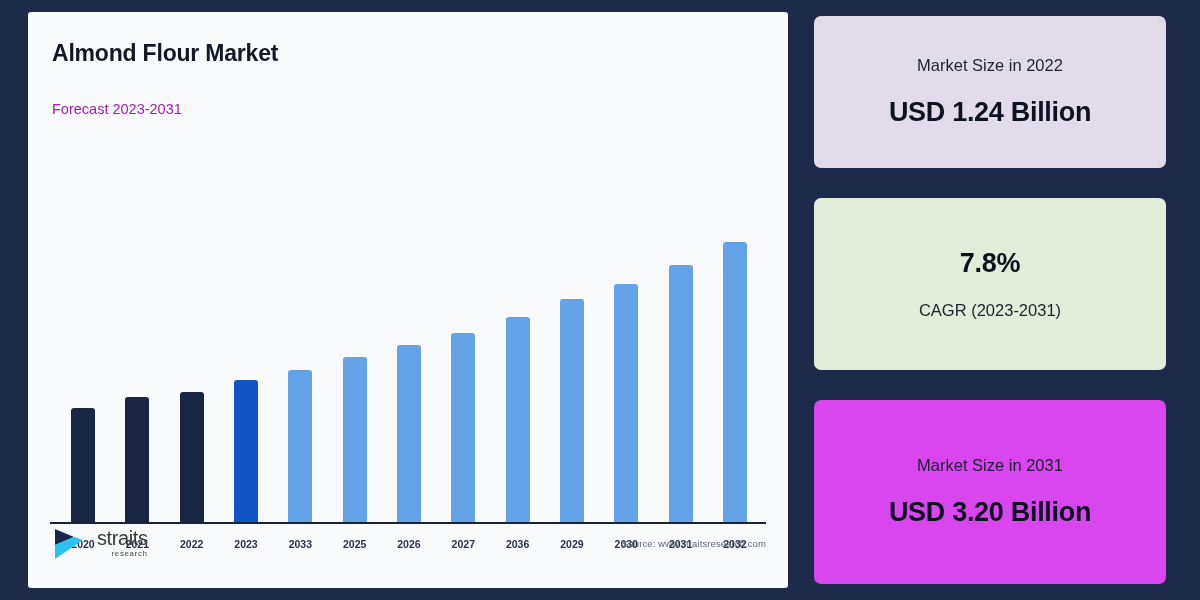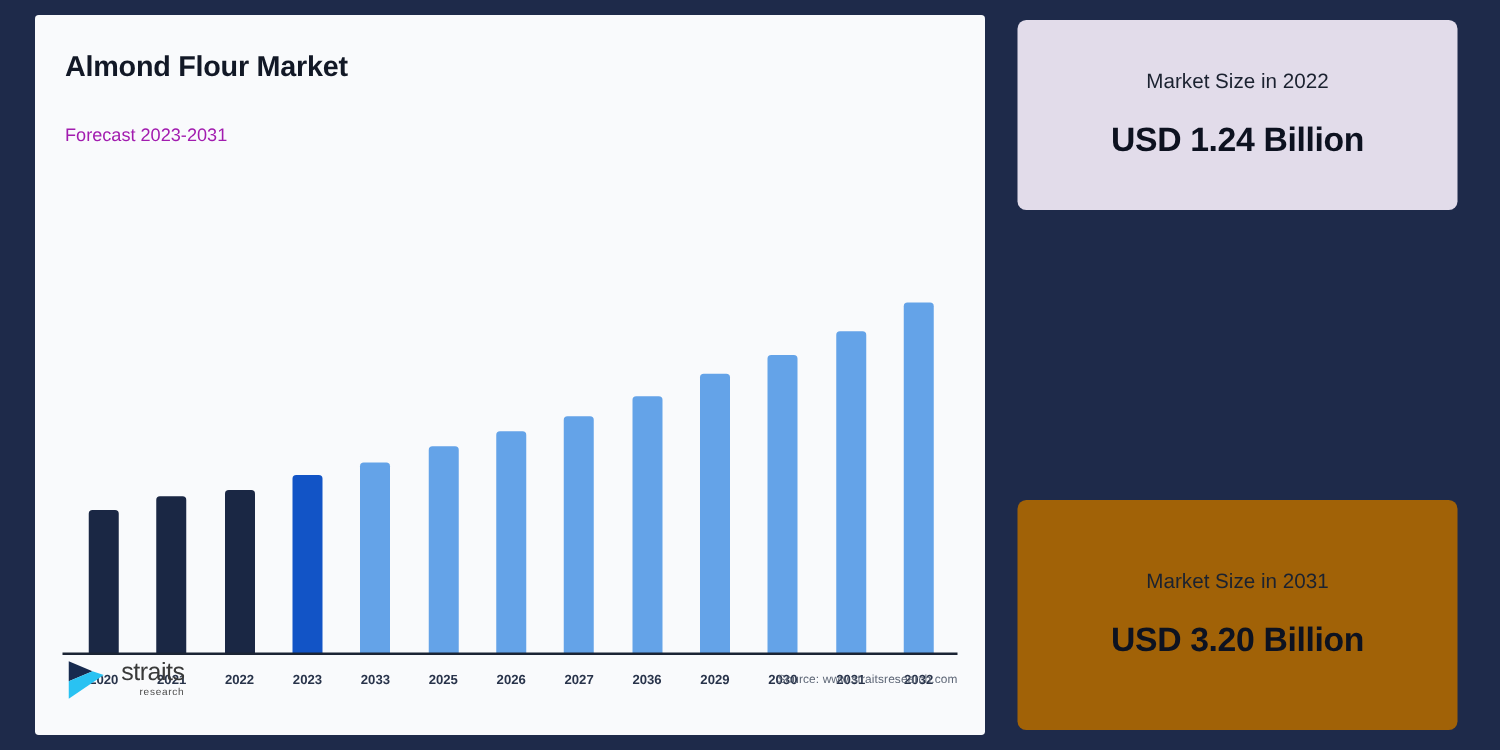--- a/index.html
+++ b/index.html
@@ -181,21 +181,26 @@
   </div>
 
   <div class="cards">
 
     <div class="card card-1" style="background: rgb(226, 220, 234);">
       <div class="card-label">Market Size in 2022</div>
       <div class="gap-lg"></div>
       <div class="card-value">USD 1.24 Billion</div>
     </div>
 
-
-    <div class="card card-3" style="background: #a16207;">
+    <div class="card card-2" style="background: rgb(226, 237, 217);">
+      <div class="card-value">7.8%</div>
+      <div class="gap-lg"></div>
+      <div class="card-label">CAGR (2023-2031)</div>
+    </div>
+
+    <div class="card card-3" style="background: #d946ef;">
       <div class="card-label">Market Size in 2031</div>
       <div class="gap-lg"></div>
       <div class="card-value">USD 3.20 Billion</div>
     </div>
 
   </div>
 </div>
 
 </body></html>

